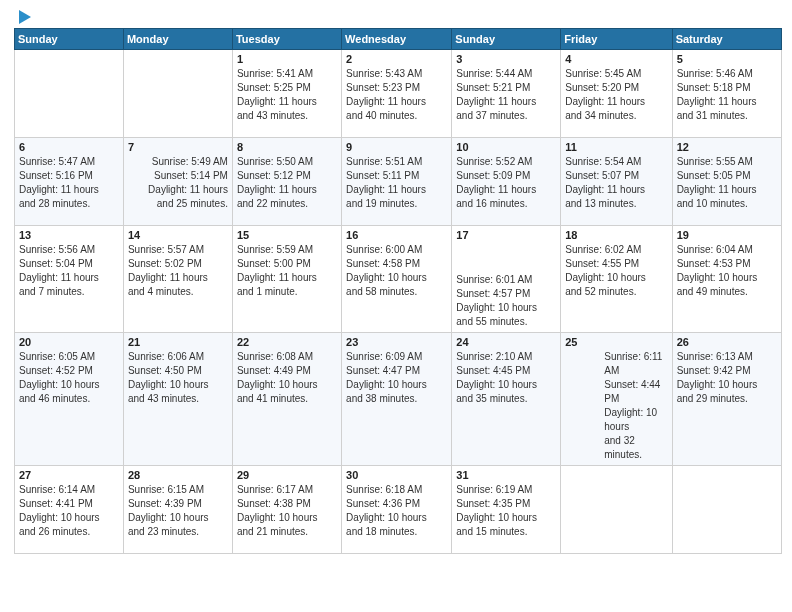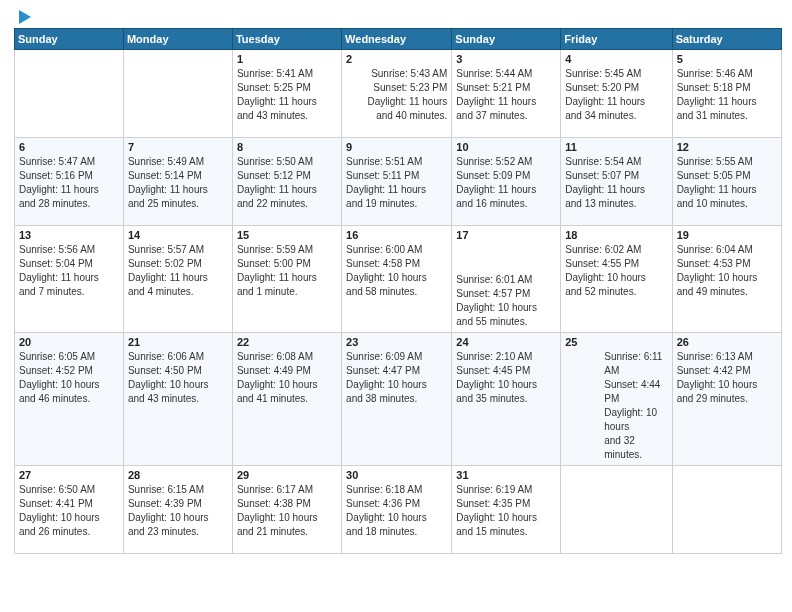--- a/index.html
+++ b/index.html
@@ -132,21 +132,21 @@
           <td class="empty-cell"></td>
           <td>
             <span class="day-num">1</span>
             <div class="day-info" style="white-space: pre-line;">Sunrise: 5:41 AM
 Sunset: 5:25 PM
 Daylight: 11 hours
 and 43 minutes.</div>
           </td>
           <td>
             <span class="day-num">2</span>
-            <div class="day-info" style="white-space: pre-line; text-align: right;">Sunrise: 5:43 AM
+            <div class="day-info" style="white-space: pre-line;">Sunrise: 5:43 AM
 Sunset: 5:23 PM
 Daylight: 11 hours
 and 40 minutes.</div>
           </td>
           <td>
             <span class="day-num">3</span>
             <div class="day-info" style="white-space: pre-line;">Sunrise: 5:44 AM
 Sunset: 5:21 PM
 Daylight: 11 hours
 and 37 minutes.</div>
@@ -169,21 +169,21 @@
         <tr>
           <td>
             <span class="day-num">6</span>
             <div class="day-info" style="white-space: pre-line;">Sunrise: 5:47 AM
 Sunset: 5:16 PM
 Daylight: 11 hours
 and 28 minutes.</div>
           </td>
           <td>
             <span class="day-num">7</span>
-            <div class="day-info" style="white-space: pre-line;">Sunrise: 5:49 AM
+            <div class="day-info" style="white-space: pre-line; text-align: right;">Sunrise: 5:49 AM
 Sunset: 5:14 PM
 Daylight: 11 hours
 and 25 minutes.</div>
           </td>
           <td>
             <span class="day-num">8</span>
             <div class="day-info" style="white-space: pre-line;">Sunrise: 5:50 AM
 Sunset: 5:12 PM
 Daylight: 11 hours
 and 22 minutes.</div>
@@ -307,29 +307,29 @@
           <td>
             <span class="day-num">25</span>
             <div class="day-info" style="white-space: pre-line; margin-left: 39px;">Sunrise: 6:11 AM
 Sunset: 4:44 PM
 Daylight: 10 hours
 and 32 minutes.</div>
           </td>
           <td>
             <span class="day-num">26</span>
             <div class="day-info" style="white-space: pre-line;">Sunrise: 6:13 AM
-Sunset: 4:42 PM
+Sunset: 9:42 PM
 Daylight: 10 hours
 and 29 minutes.</div>
           </td>
         </tr>
         <tr>
           <td>
             <span class="day-num">27</span>
-            <div class="day-info" style="white-space: pre-line;">Sunrise: 6:50 AM
+            <div class="day-info" style="white-space: pre-line;">Sunrise: 6:14 AM
 Sunset: 4:41 PM
 Daylight: 10 hours
 and 26 minutes.</div>
           </td>
           <td>
             <span class="day-num">28</span>
             <div class="day-info" style="white-space: pre-line;">Sunrise: 6:15 AM
 Sunset: 4:39 PM
 Daylight: 10 hours
 and 23 minutes.</div>

